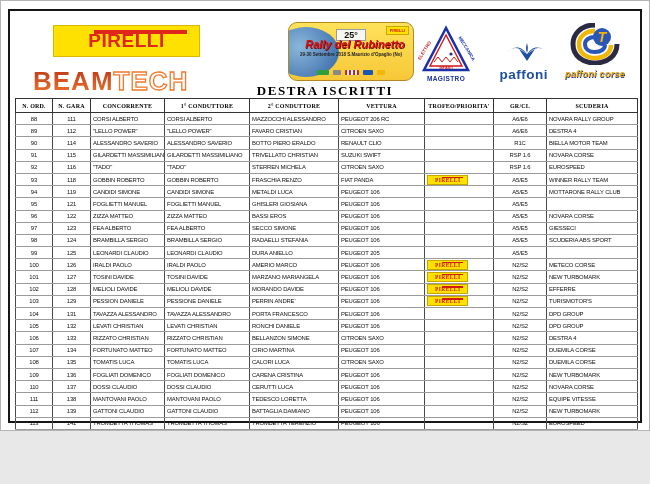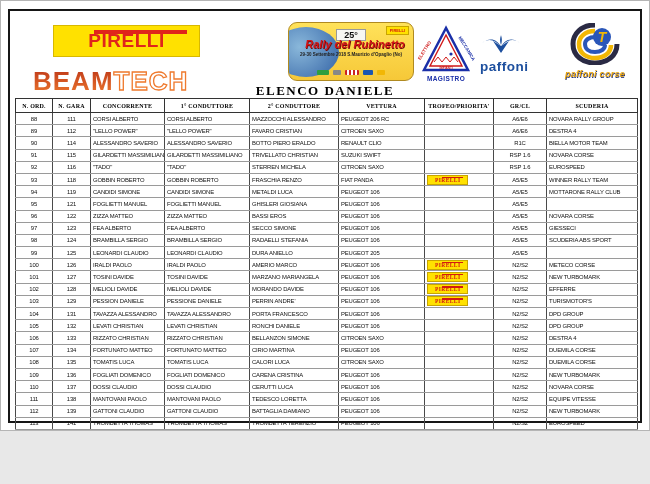--- a/index.html
+++ b/index.html
@@ -41,21 +41,21 @@
   .magistro{position:absolute;left:417px;top:23px;width:56px;height:58px;}
   .magistro .mg-label{position:absolute;bottom:0;left:0;right:0;text-align:center;
     font:bold 6.5px "Liberation Sans",sans-serif;color:#1a2fa8;letter-spacing:.4px;}
   .magistro .mg-imp{position:absolute;bottom:12px;left:0;right:0;text-align:center;
     font:bold 3px "Liberation Sans",sans-serif;color:#d01818;}
   .magistro .mg-el{position:absolute;left:-4px;top:24px;transform:rotate(-58deg);
     font:bold 4.5px "Liberation Sans",sans-serif;color:#d01818;}
   .magistro .mg-me{position:absolute;right:-6px;top:22px;transform:rotate(58deg);
     font:bold 4.5px "Liberation Sans",sans-serif;color:#1a2fa8;}
 
-  .paffoni{position:absolute;left:479px;top:34px;width:68px;height:38px;text-align:left;}
+  .paffoni{position:absolute;left:479px;top:42px;width:68px;height:38px;text-align:right;}
   .paffoni .pf-name{font:bold 13.5px "Liberation Sans",sans-serif;color:#1d4f9e;letter-spacing:.5px;}
 
   .twister{position:absolute;left:554px;top:22px;width:80px;height:58px;text-align:center;}
   .twister .tw-name{font:italic bold 9px "Liberation Sans",sans-serif;color:#e8a40c;
     text-shadow:.5px .5px 0 #20307a;letter-spacing:.3px;}
 
   
   .doc-title{position:absolute;left:0;right:0;top:82px;text-align:center;
     font:bold 13px "Liberation Serif",serif;letter-spacing:1.5px;color:#000;}
 
@@ -132,21 +132,21 @@
     <svg width="52" height="42" viewBox="0 0 52 42">
       <path d="M26 2 C12 2 4 11 4 21 C4 33 14 40 26 40 C38 40 48 33 48 21" fill="none" stroke="#2a2a44" stroke-width="5"></path>
       <path d="M26 8 C16 8 10 14 10 21 C10 30 17 35 26 35 C35 35 42 30 42 22" fill="none" stroke="#f2b705" stroke-width="4.5"></path>
       <path d="M26 14 C20 14 16 17 16 21 C16 26 20 29 26 29 C32 29 36 26 36 22" fill="none" stroke="#2a56b8" stroke-width="4"></path>
       <circle cx="33" cy="14" r="9" fill="#2a56b8"></circle>
       <text x="33" y="19" text-anchor="middle" font-family="Liberation Sans, sans-serif" font-size="14" font-weight="bold" font-style="italic" fill="#f2b705">T</text>
     </svg>
     <div class="tw-name">paffoni corse</div>
   </div>
 
-  <div class="doc-title">ELENCO DANIELE</div>
+  <div class="doc-title">DESTRA ISCRITTI</div>
 
   <table class="entries">
     <colgroup>
       <col style="width:37px">
         <col style="width:38px">
         <col style="width:74px">
       <col style="width:85px">
         <col style="width:89px">
         <col style="width:86px">
       <col style="width:69px">

